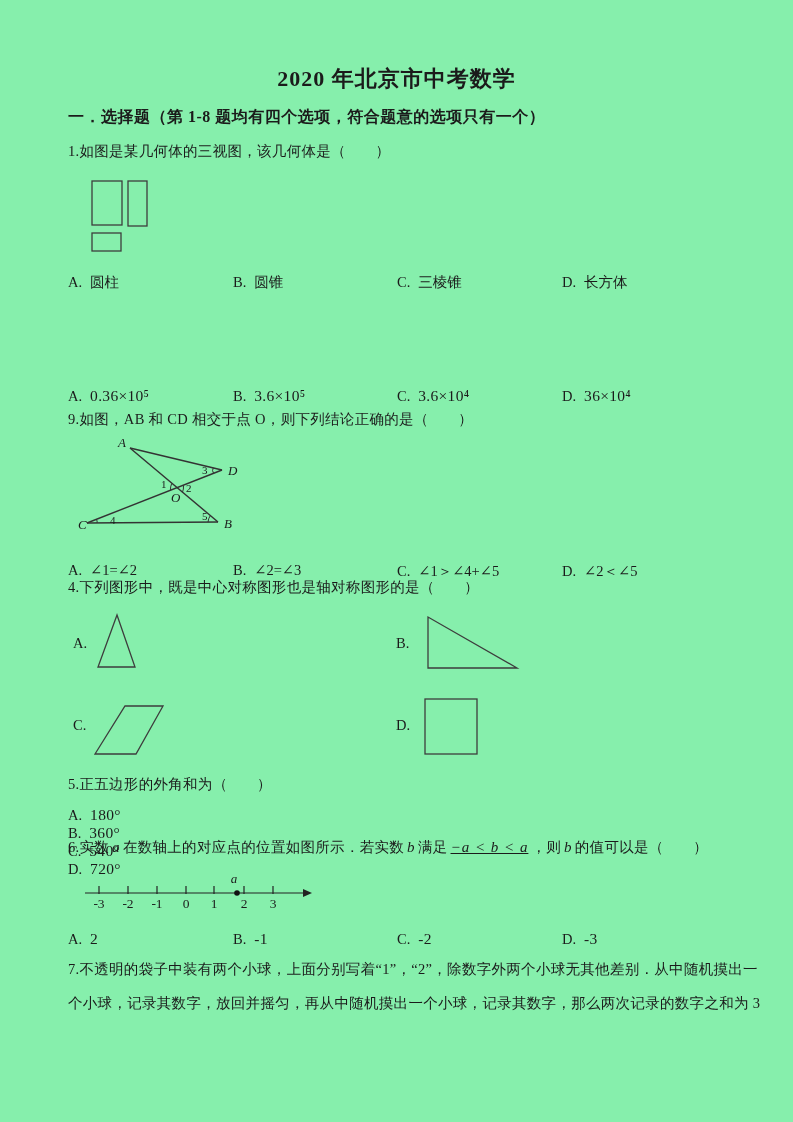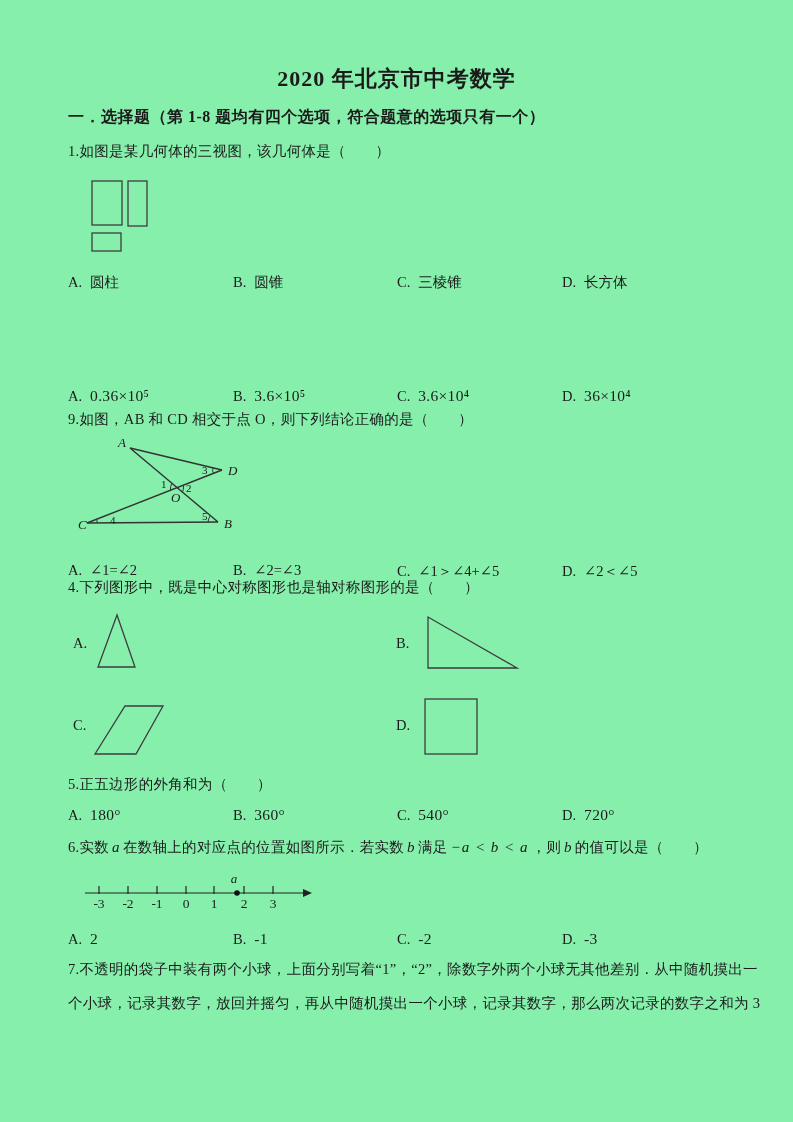--- a/index.html
+++ b/index.html
@@ -24,21 +24,21 @@
   .optrow {
     position:absolute; left:68px; right:30px; display:flex;
     font-size:14.5px; white-space:nowrap;
   }
   .opt { width:165px; flex:0 0 auto; }
   .opt.c2 { width:164px; }
   .opt.last { width:auto; }
   .opt .ltr { margin-right:8px; }
   .mathv { font-size:15.5px; letter-spacing:0.3px; }
   .it { font-style:italic; padding:0 3px; font-size:15px; }
-  .itm { font-style:italic; padding:0 3px; font-size:15px; letter-spacing:1px; }
+  .itm { font-style:italic; padding:0 3px; font-size:15px; letter-spacing:1px;text-decoration:underline; }
   .shlabel { position:absolute; font-size:14.5px; }
   svg { position:absolute; overflow:visible; }
   svg text { font-family:"Liberation Serif","DejaVu Serif",serif; fill:#1b1b1b; }
   .figstroke { fill:none; stroke:#3d3d3d; stroke-width:1.3; }
 </style>
 </head>
 <body>
 
 <div class="page">
 
@@ -110,21 +110,21 @@
   <div class="shlabel" style="left:73px; top:717px;">C.</div>
   <svg style="left:92px; top:703px;" width="78" height="55" viewBox="0 0 78 55">
     <polygon class="figstroke" points="33,3 71,3 44,51 3,51"></polygon>
   </svg>
   <div class="shlabel" style="left:396px; top:717px;">D.</div>
   <svg style="left:423px; top:697px;" width="58" height="60" viewBox="0 0 58 60">
     <rect class="figstroke" x="2" y="2" width="52" height="55"></rect>
   </svg>
 
   <div class="qline" style="top:775px;">5.正五边形的外角和为（　　）</div>
-  <div class="optrow" style="top:806px;">
+  <div class="optrow" style="top:806px;flex-direction:column;">
     <div class="opt"><span class="ltr">A.</span><span class="mathv">180°</span></div>
     <div class="opt c2"><span class="ltr">B.</span><span class="mathv">360°</span></div>
     <div class="opt"><span class="ltr">C.</span><span class="mathv">540°</span></div>
     <div class="opt last"><span class="ltr">D.</span><span class="mathv">720°</span></div>
   </div>
 
   <div class="qline" style="top:838px;"><span>6.实数</span><span class="it">a</span><span>在数轴上的对应点的位置如图所示．若实数</span><span class="it">b</span><span>满足</span><span class="itm">−a &lt; b &lt; a</span><span>，则</span><span class="it">b</span><span>的值可以是（　　）</span></div>
   <svg style="left:75px; top:866px;" width="245" height="48" viewBox="0 0 245 48">
     <g stroke="#222" stroke-width="1.2">
       <line x1="10" y1="27" x2="228" y2="27"></line>

